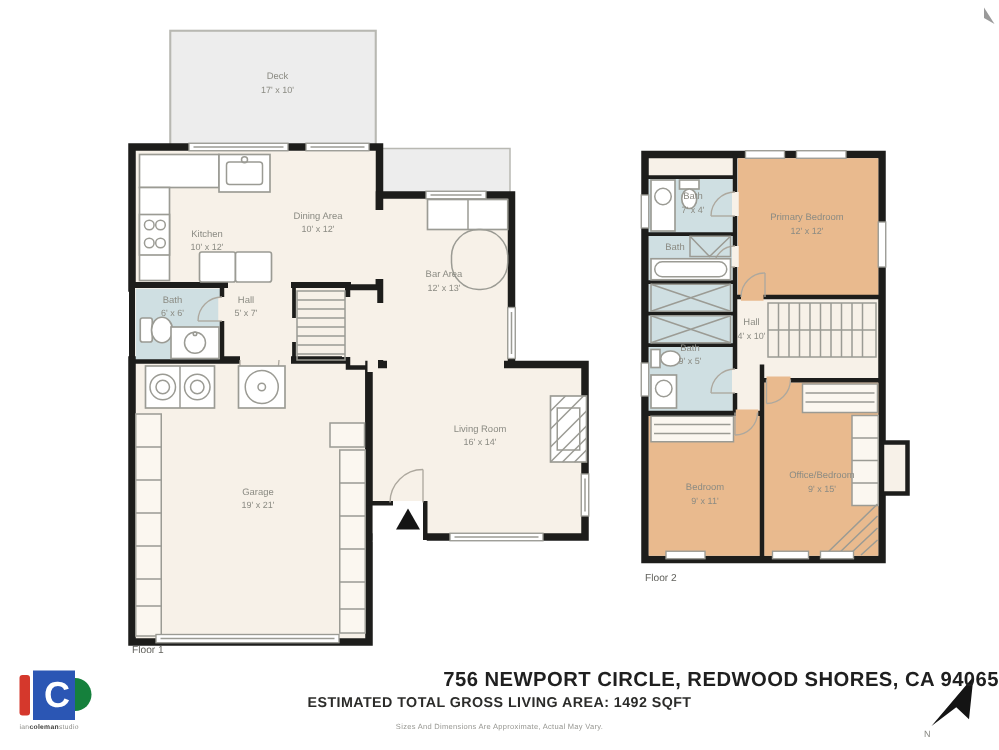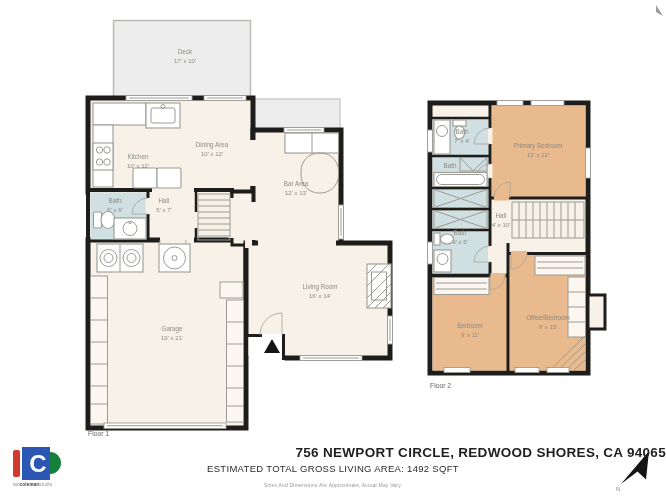--- a/index.html
+++ b/index.html
@@ -24,21 +24,21 @@
   .win{fill:#ffffff;stroke:var(--fixture);stroke-width:0.9;}
   .arc{stroke:#ada89e;fill:none;stroke-width:0.9;}
   .labels{position:absolute;left:0;top:0;width:666px;height:500px;}
   .rlabel{position:absolute;transform:translate(-50%,-50%);text-align:center;
           color:var(--label);white-space:nowrap;line-height:1.35;}
   .rname{font-size:6.3px;}
   .rdims{font-size:6px;}
   .caption{position:absolute;font-size:6.8px;color:#63635e;}
   .title{position:absolute;left:0;right:0;top:445px;text-align:right;font-weight:bold;
          font-size:13.5px;letter-spacing:0.3px;color:#1f1f1f;}
-  .subtitle{position:absolute;left:0;right:0;top:463px;text-align:center;font-weight:normal;
+  .subtitle{position:absolute;left:0;right:0;top:463px;text-align:center;font-weight:bold;
          font-size:9.5px;letter-spacing:0.3px;color:#2b2b29;}
   .disclaimer{position:absolute;left:0;right:0;top:482px;text-align:center;
          font-size:5px;letter-spacing:0.2px;color:#979792;}
   .logo{position:absolute;left:13px;top:447px;width:56px;height:44px;}
   .logo-red{position:absolute;left:0;top:3px;width:7px;height:27px;background:var(--logo-red);border-radius:2px;}
   .logo-blue{position:absolute;left:9px;top:0;width:28px;height:33px;background:var(--logo-blue);
              display:flex;align-items:center;justify-content:center;}
   .logo-c{color:#fff;font-weight:bold;font-size:24px;line-height:1;margin-left:4px;}
   .logo-green{position:absolute;left:37px;top:5px;width:11px;height:22px;background:var(--logo-green);
               border-radius:0 11px 11px 0;}

